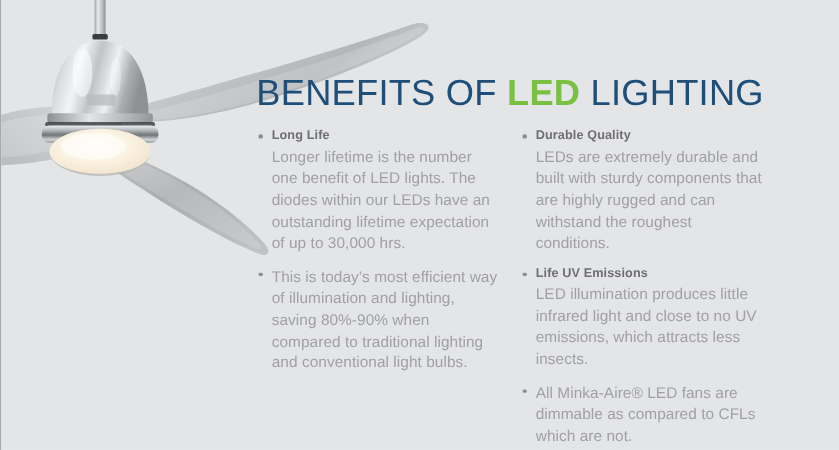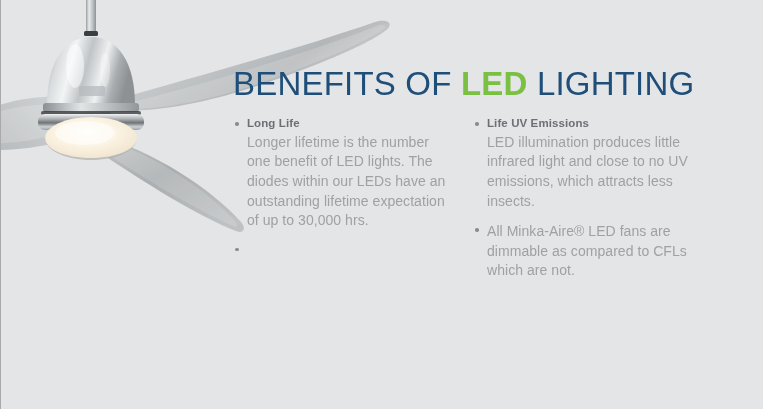--- a/index.html
+++ b/index.html
@@ -178,26 +178,31 @@
 
     <div class="columns">
 
       <div class="col">
         <ul class="bullets">
           <li>
             <div class="b-head">Long Life</div>
             <div class="b-body">Longer lifetime is the number one benefit of LED lights. The diodes within our LEDs have an outstanding lifetime expectation of up to 30,000 hrs.</div>
           </li>
           <li>
+            <div class="b-body">This is today’s most efficient way of illumination and lighting, saving 80%-90% when compared to traditional lighting and conventional light bulbs.</div>
           </li>
         </ul>
       </div>
 
       <div class="col">
         <ul class="bullets">
+          <li>
+            <div class="b-head">Durable Quality</div>
+            <div class="b-body">LEDs are extremely durable and built with sturdy components that are highly rugged and can withstand the roughest conditions.</div>
+          </li>
           <li>
             <div class="b-head">Life UV Emissions</div>
             <div class="b-body">LED illumination produces little infrared light and close to no UV emissions, which attracts less insects.</div>
           </li>
           <li>
             <div class="b-body">All Minka-Aire® LED fans are dimmable as compared to CFLs which are not.</div>
           </li>
         </ul>
       </div>
 

